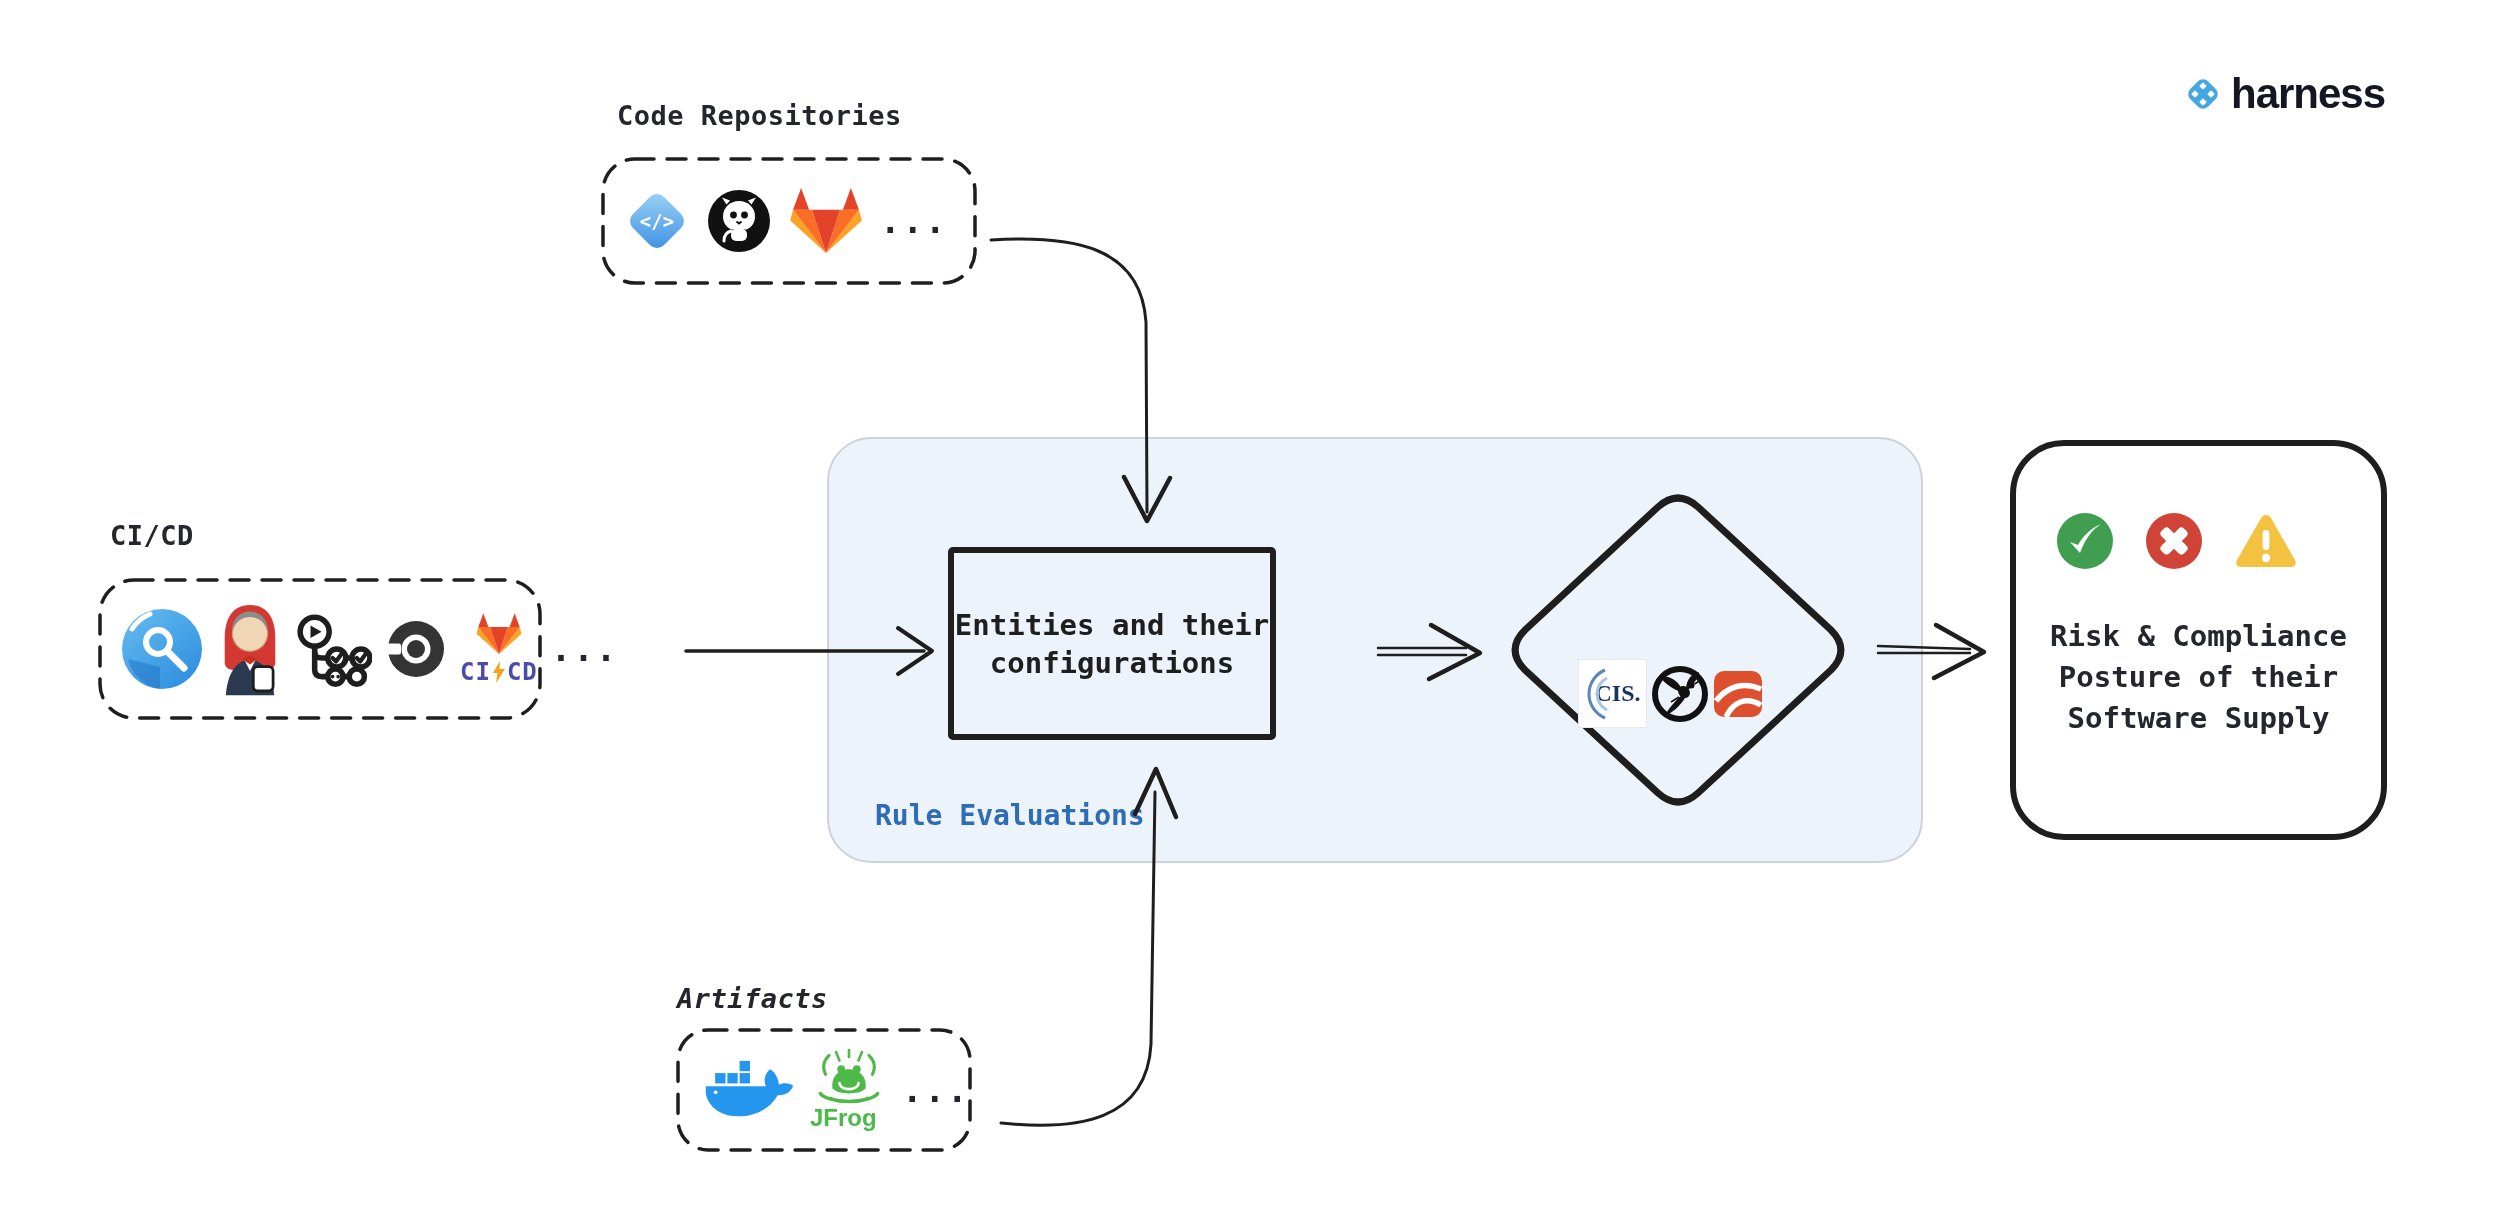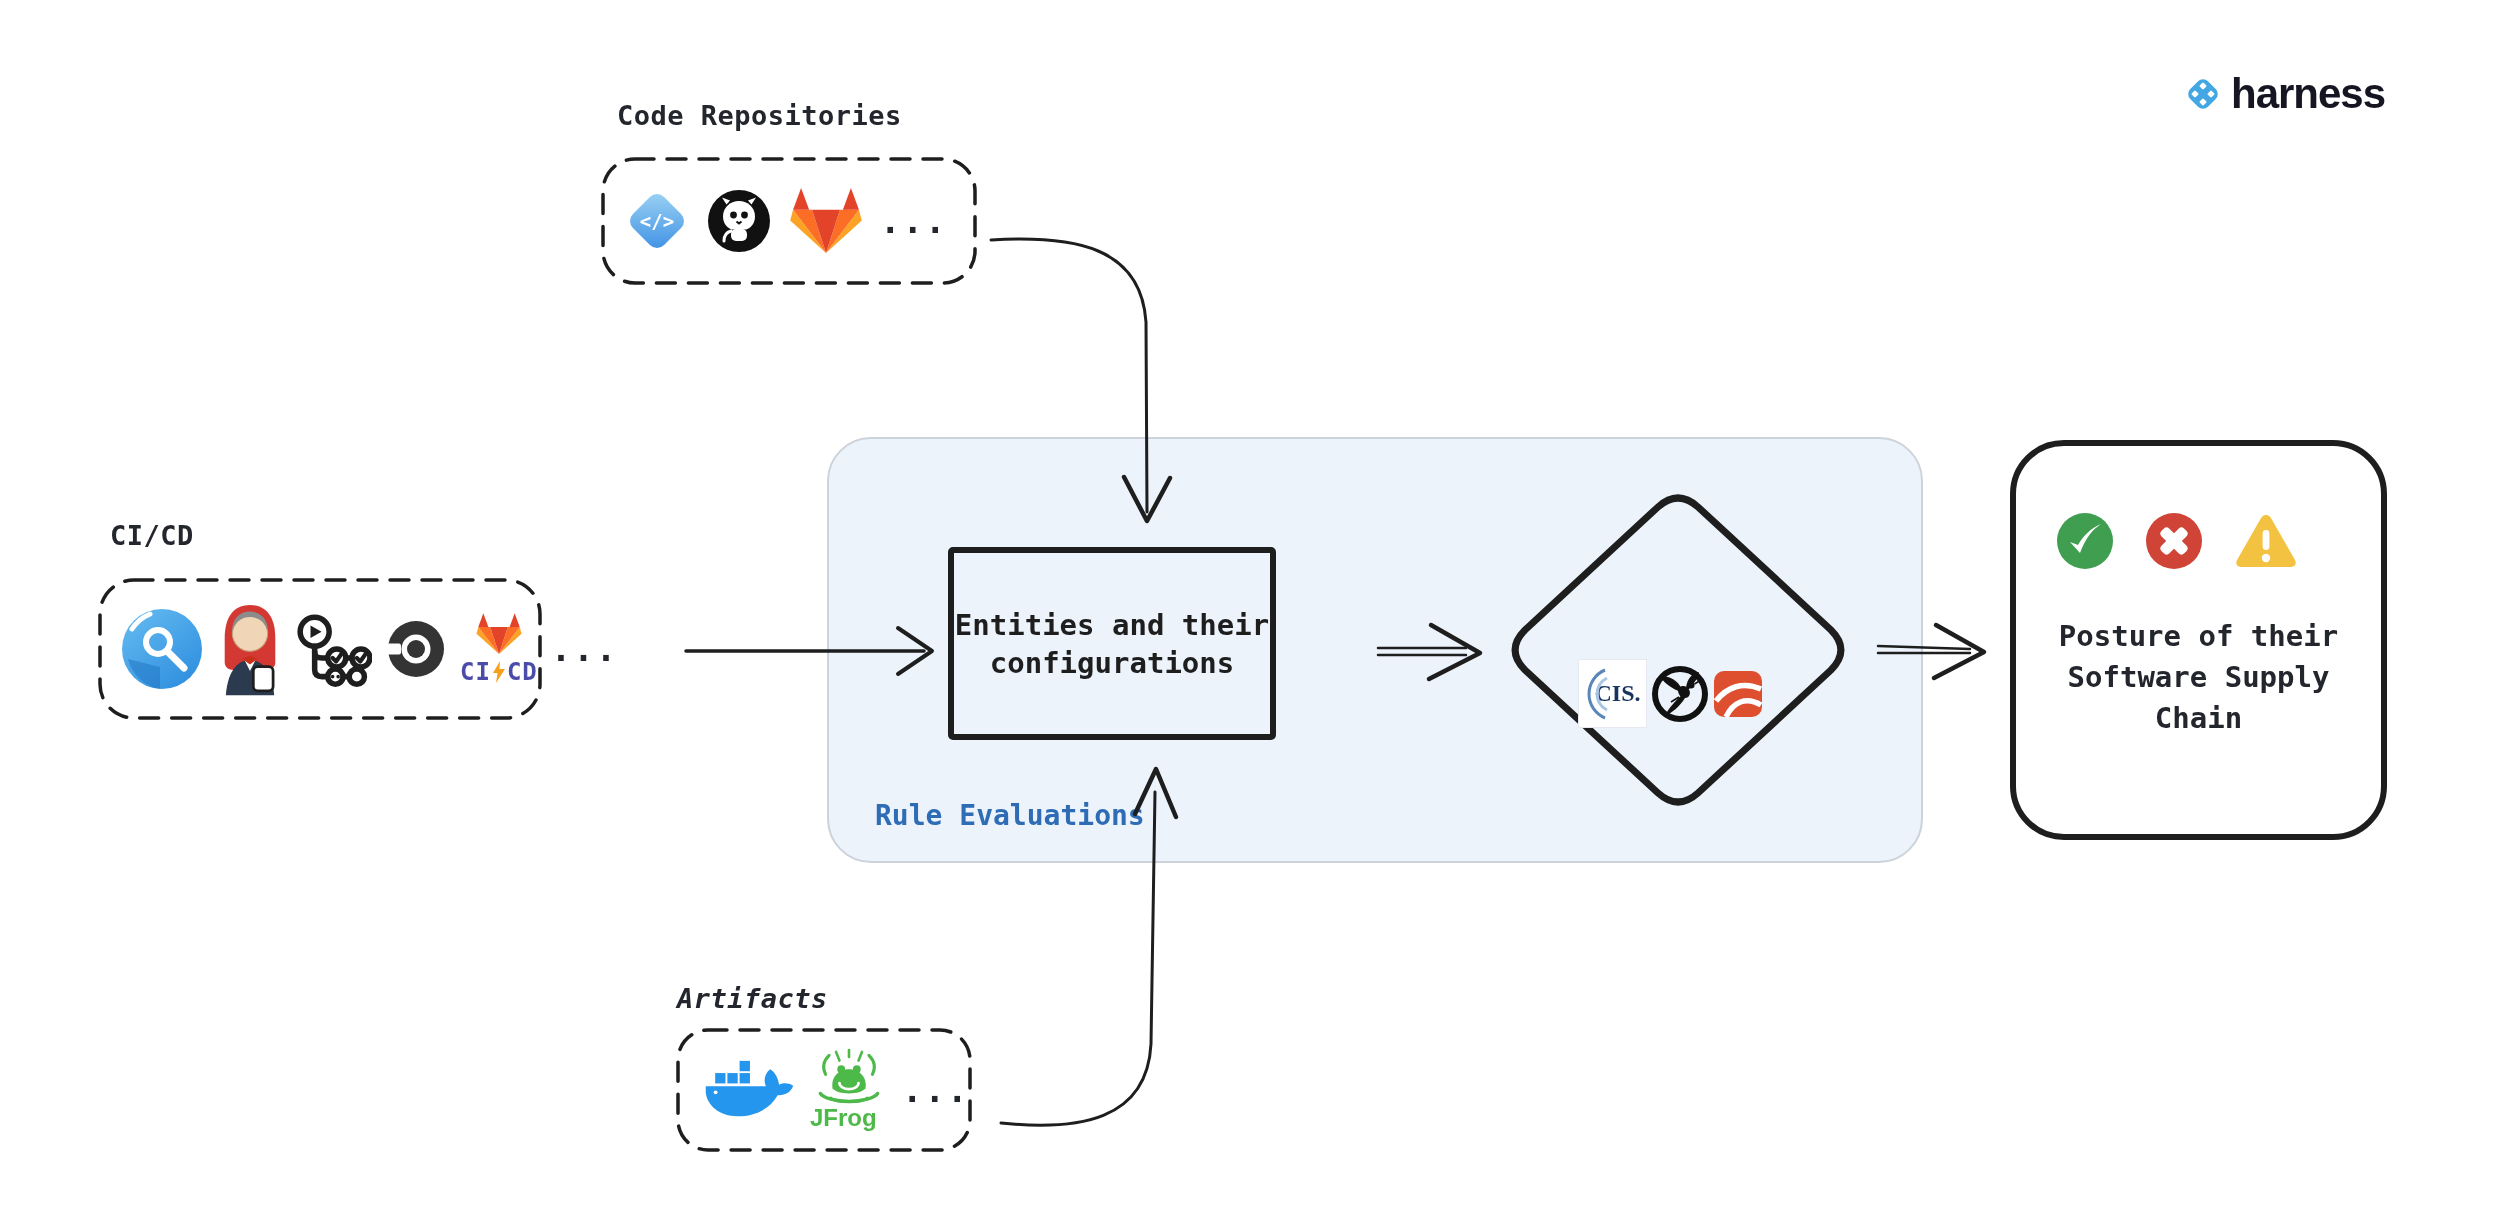--- a/index.html
+++ b/index.html
@@ -278,18 +278,18 @@
         <rect x="13" y="23.5" width="32" height="11" rx="4" transform="rotate(-45 29 29)"></rect>
       </g>
     </svg>
     <svg width="64" height="58" viewBox="0 0 64 58">
       <path d="M32 3 Q35.5 3 37.5 7 L61 48 Q63.5 54 57 55 L7 55 Q0.5 54 3 48 L26.5 7 Q28.5 3 32 3 Z" fill="#f2c240"></path>
       <rect x="28.6" y="18" width="6.8" height="20" rx="3.4" fill="#ffffff"></rect>
       <circle cx="32" cy="46" r="4.2" fill="#ffffff"></circle>
     </svg>
   </div>
   <div class="outcome-text">
+    <div>Risk &amp; Compliance</div>
     <div>Posture of their</div>
     <div>Software Supply</div>
-    <div>Chain</div>
   </div>
 
 </div>
 
 </body></html>

